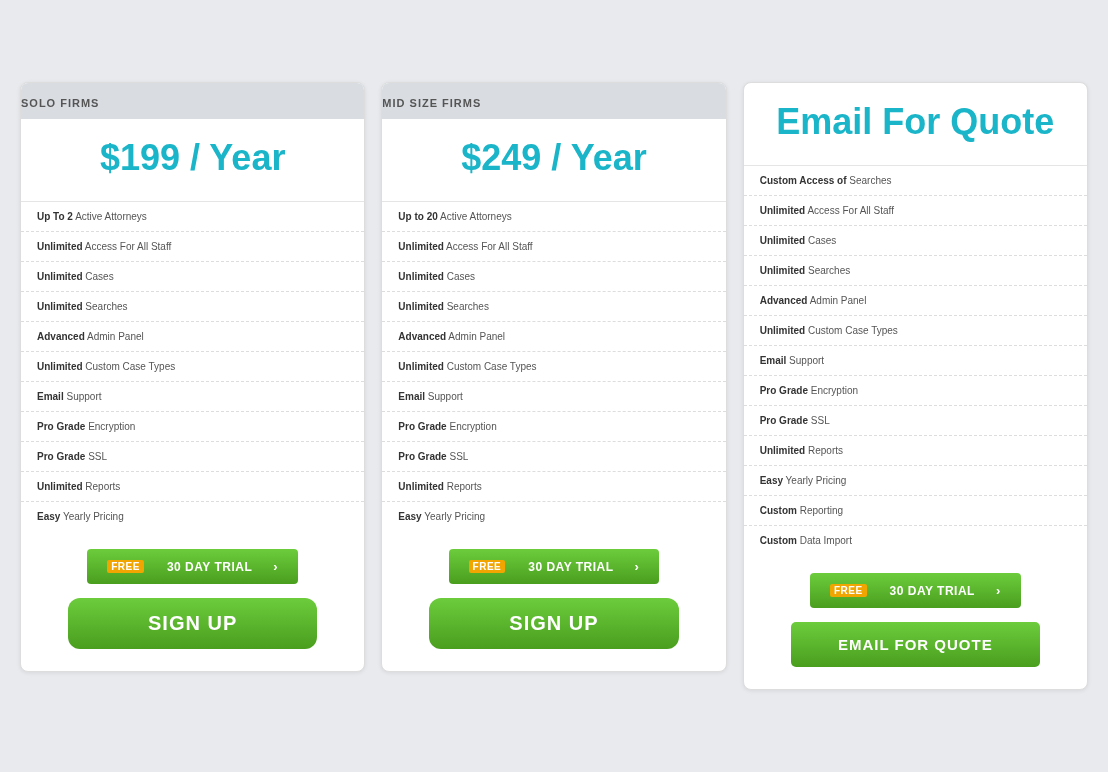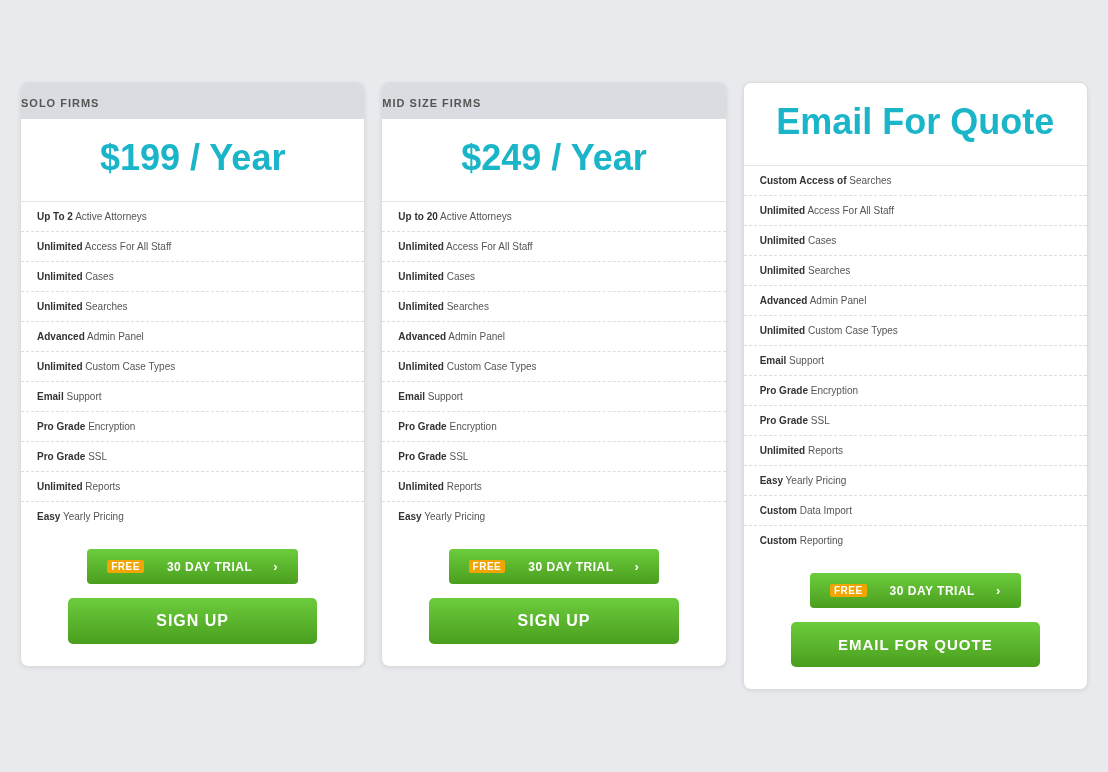--- a/index.html
+++ b/index.html
@@ -89,23 +89,23 @@
       text-transform: uppercase;
     }
     .btn-trial .chevron {
       font-size: 13px;
       font-weight: bold;
     }
     .btn-signup {
       background: linear-gradient(to bottom, #6ccc3c, #4a9e1e);
       color: #fff;
       border: none;
-      border-radius: 5px;
+      border-radius: 12px;
       padding: 14px 36px;
-      font-size: 16px;
+      font-size: 20px;
       font-weight: bold;
       letter-spacing: 1px;
       cursor: pointer;
       text-transform: uppercase;
       width: 80%;
     }
     .btn-email-quote {
       background: linear-gradient(to bottom, #6ccc3c, #4a9e1e);
       color: #fff;
       border: none;
@@ -181,21 +181,21 @@
         <li class="feature-item"><strong>Unlimited</strong><span> Access For All Staff</span></li>
         <li class="feature-item"><strong>Unlimited</strong><span> Cases</span></li>
         <li class="feature-item"><strong>Unlimited</strong><span> Searches</span></li>
         <li class="feature-item"><strong>Advanced</strong><span> Admin Panel</span></li>
         <li class="feature-item"><strong>Unlimited</strong><span> Custom Case Types</span></li>
         <li class="feature-item"><strong>Email</strong><span> Support</span></li>
         <li class="feature-item"><strong>Pro Grade</strong><span> Encryption</span></li>
         <li class="feature-item"><strong>Pro Grade</strong><span> SSL</span></li>
         <li class="feature-item"><strong>Unlimited</strong><span> Reports</span></li>
         <li class="feature-item"><strong>Easy</strong><span> Yearly Pricing</span></li>
+        <li class="feature-item"><strong>Custom</strong><span> Reporting</span></li>
         <li class="feature-item"><strong>Custom</strong><span> Data Import</span></li>
-        <li class="feature-item"><strong>Custom</strong><span> Reporting</span></li>
       </ul>
       <div class="card-footer">
         <button class="btn-trial"><span class="trial-free-label">FREE</span> 30 DAY TRIAL<span class="chevron">›</span></button>
         <button class="btn-email-quote">EMAIL FOR QUOTE</button>
       </div>
     </div>
   </div>
 
 </body></html>

